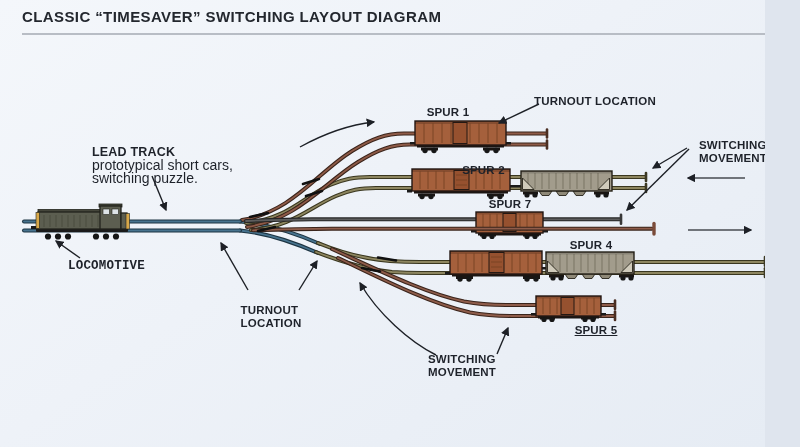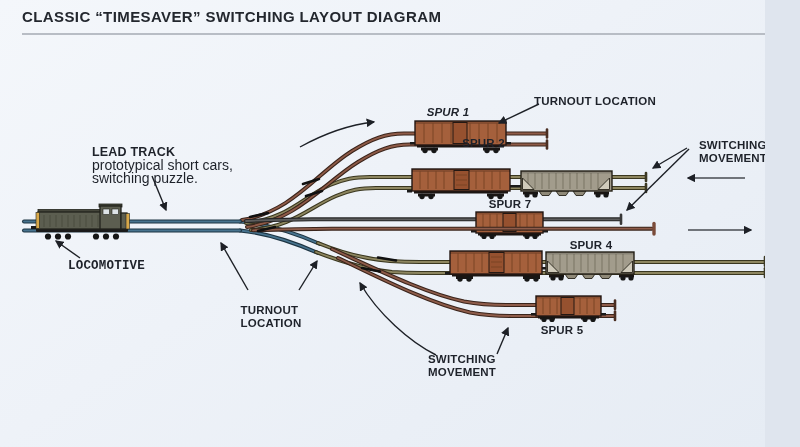--- a/index.html
+++ b/index.html
@@ -293,19 +293,19 @@
   <div class="lbl ctr" style="left:733px;top:139px;">
     <div>SWITCHING</div>
     <div>MOVEMENT</div>
   </div>
 
   <div class="lbl ctr" style="left:462px;top:353px;">
     <div>SWITCHING</div>
     <div>MOVEMENT</div>
   </div>
 
-  <div class="lbl ctr" style="left:448px;top:106px;font-style:italic;">SPUR 1</div>
-  <div class="lbl ctr" style="left:463px;top:137px;padding-left:41px;">SPUR 2</div>
+  <div class="lbl ctr" style="left:448px;top:106px;">SPUR 1</div>
+  <div class="lbl ctr" style="left:463px;top:164px;padding-left:41px;">SPUR 2</div>
   <div class="lbl ctr" style="left:510px;top:198px;">SPUR 7</div>
   <div class="lbl ctr" style="left:591px;top:239px;">SPUR 4</div>
-  <div class="lbl ctr" style="left:562px;top:324px;">SPUR 5</div>
+  <div class="lbl ctr" style="left:596px;top:324px;text-decoration:underline;">SPUR 5</div>
 
 </div>
 
 </body></html>

